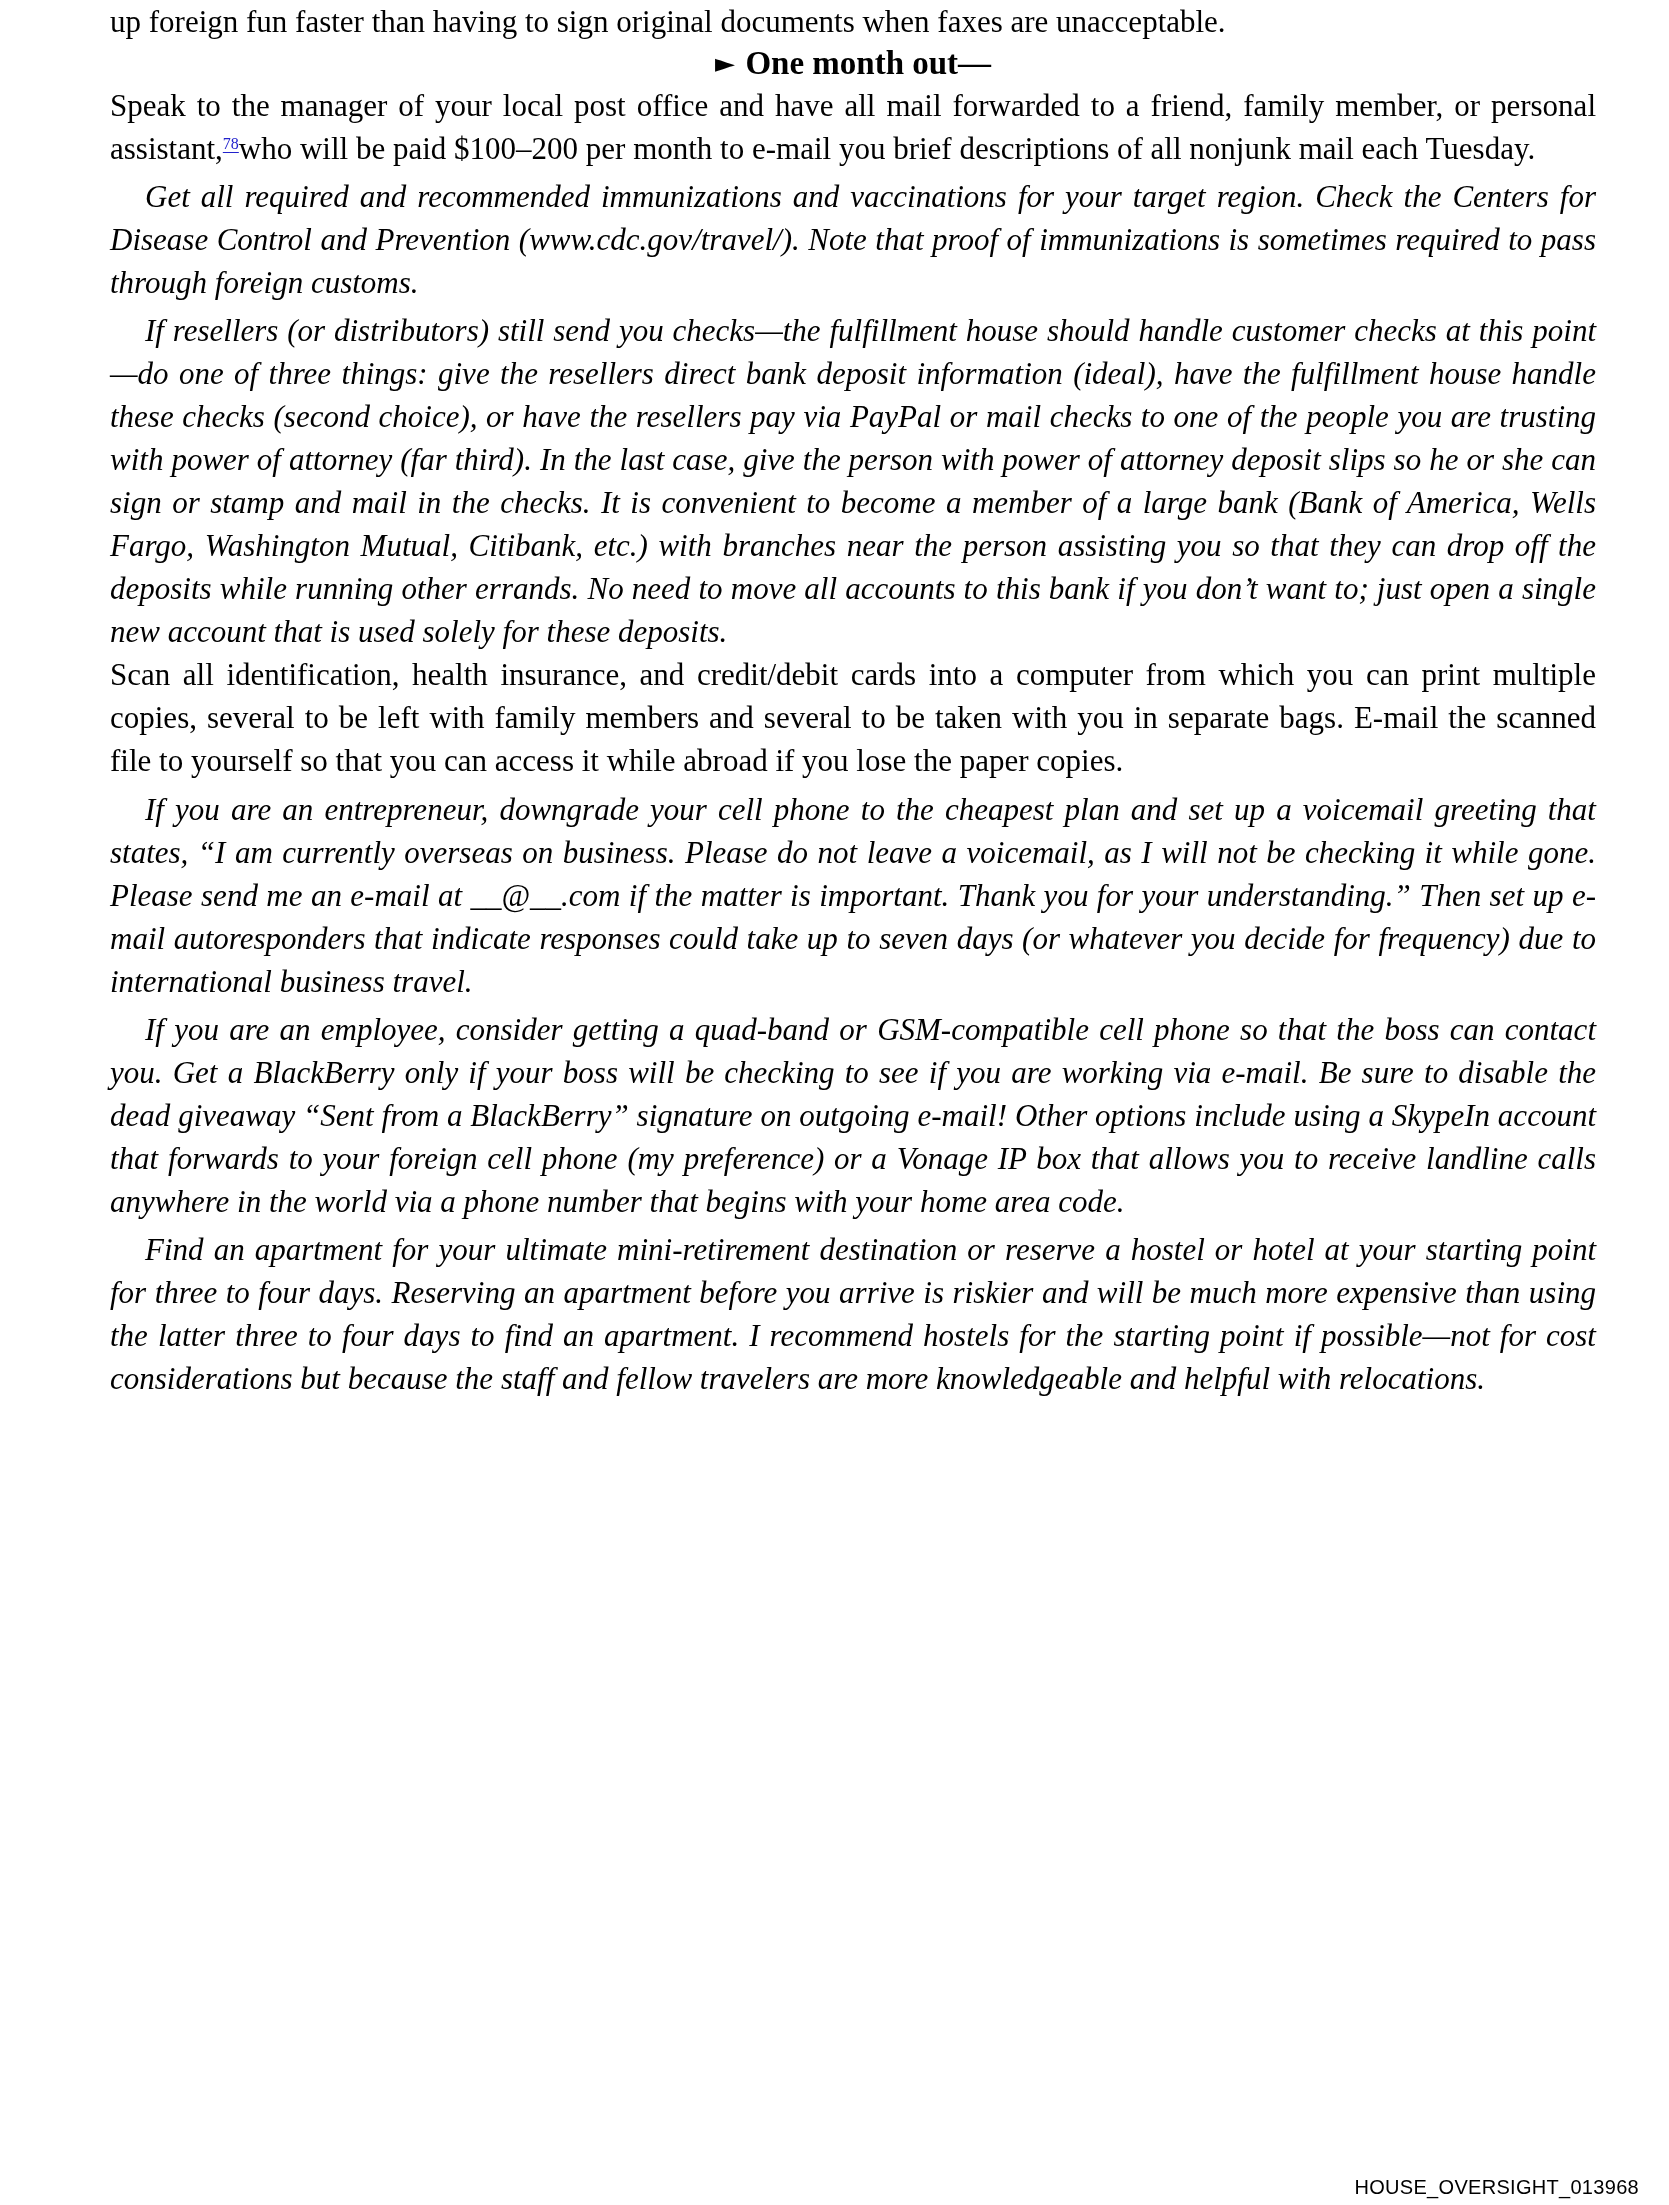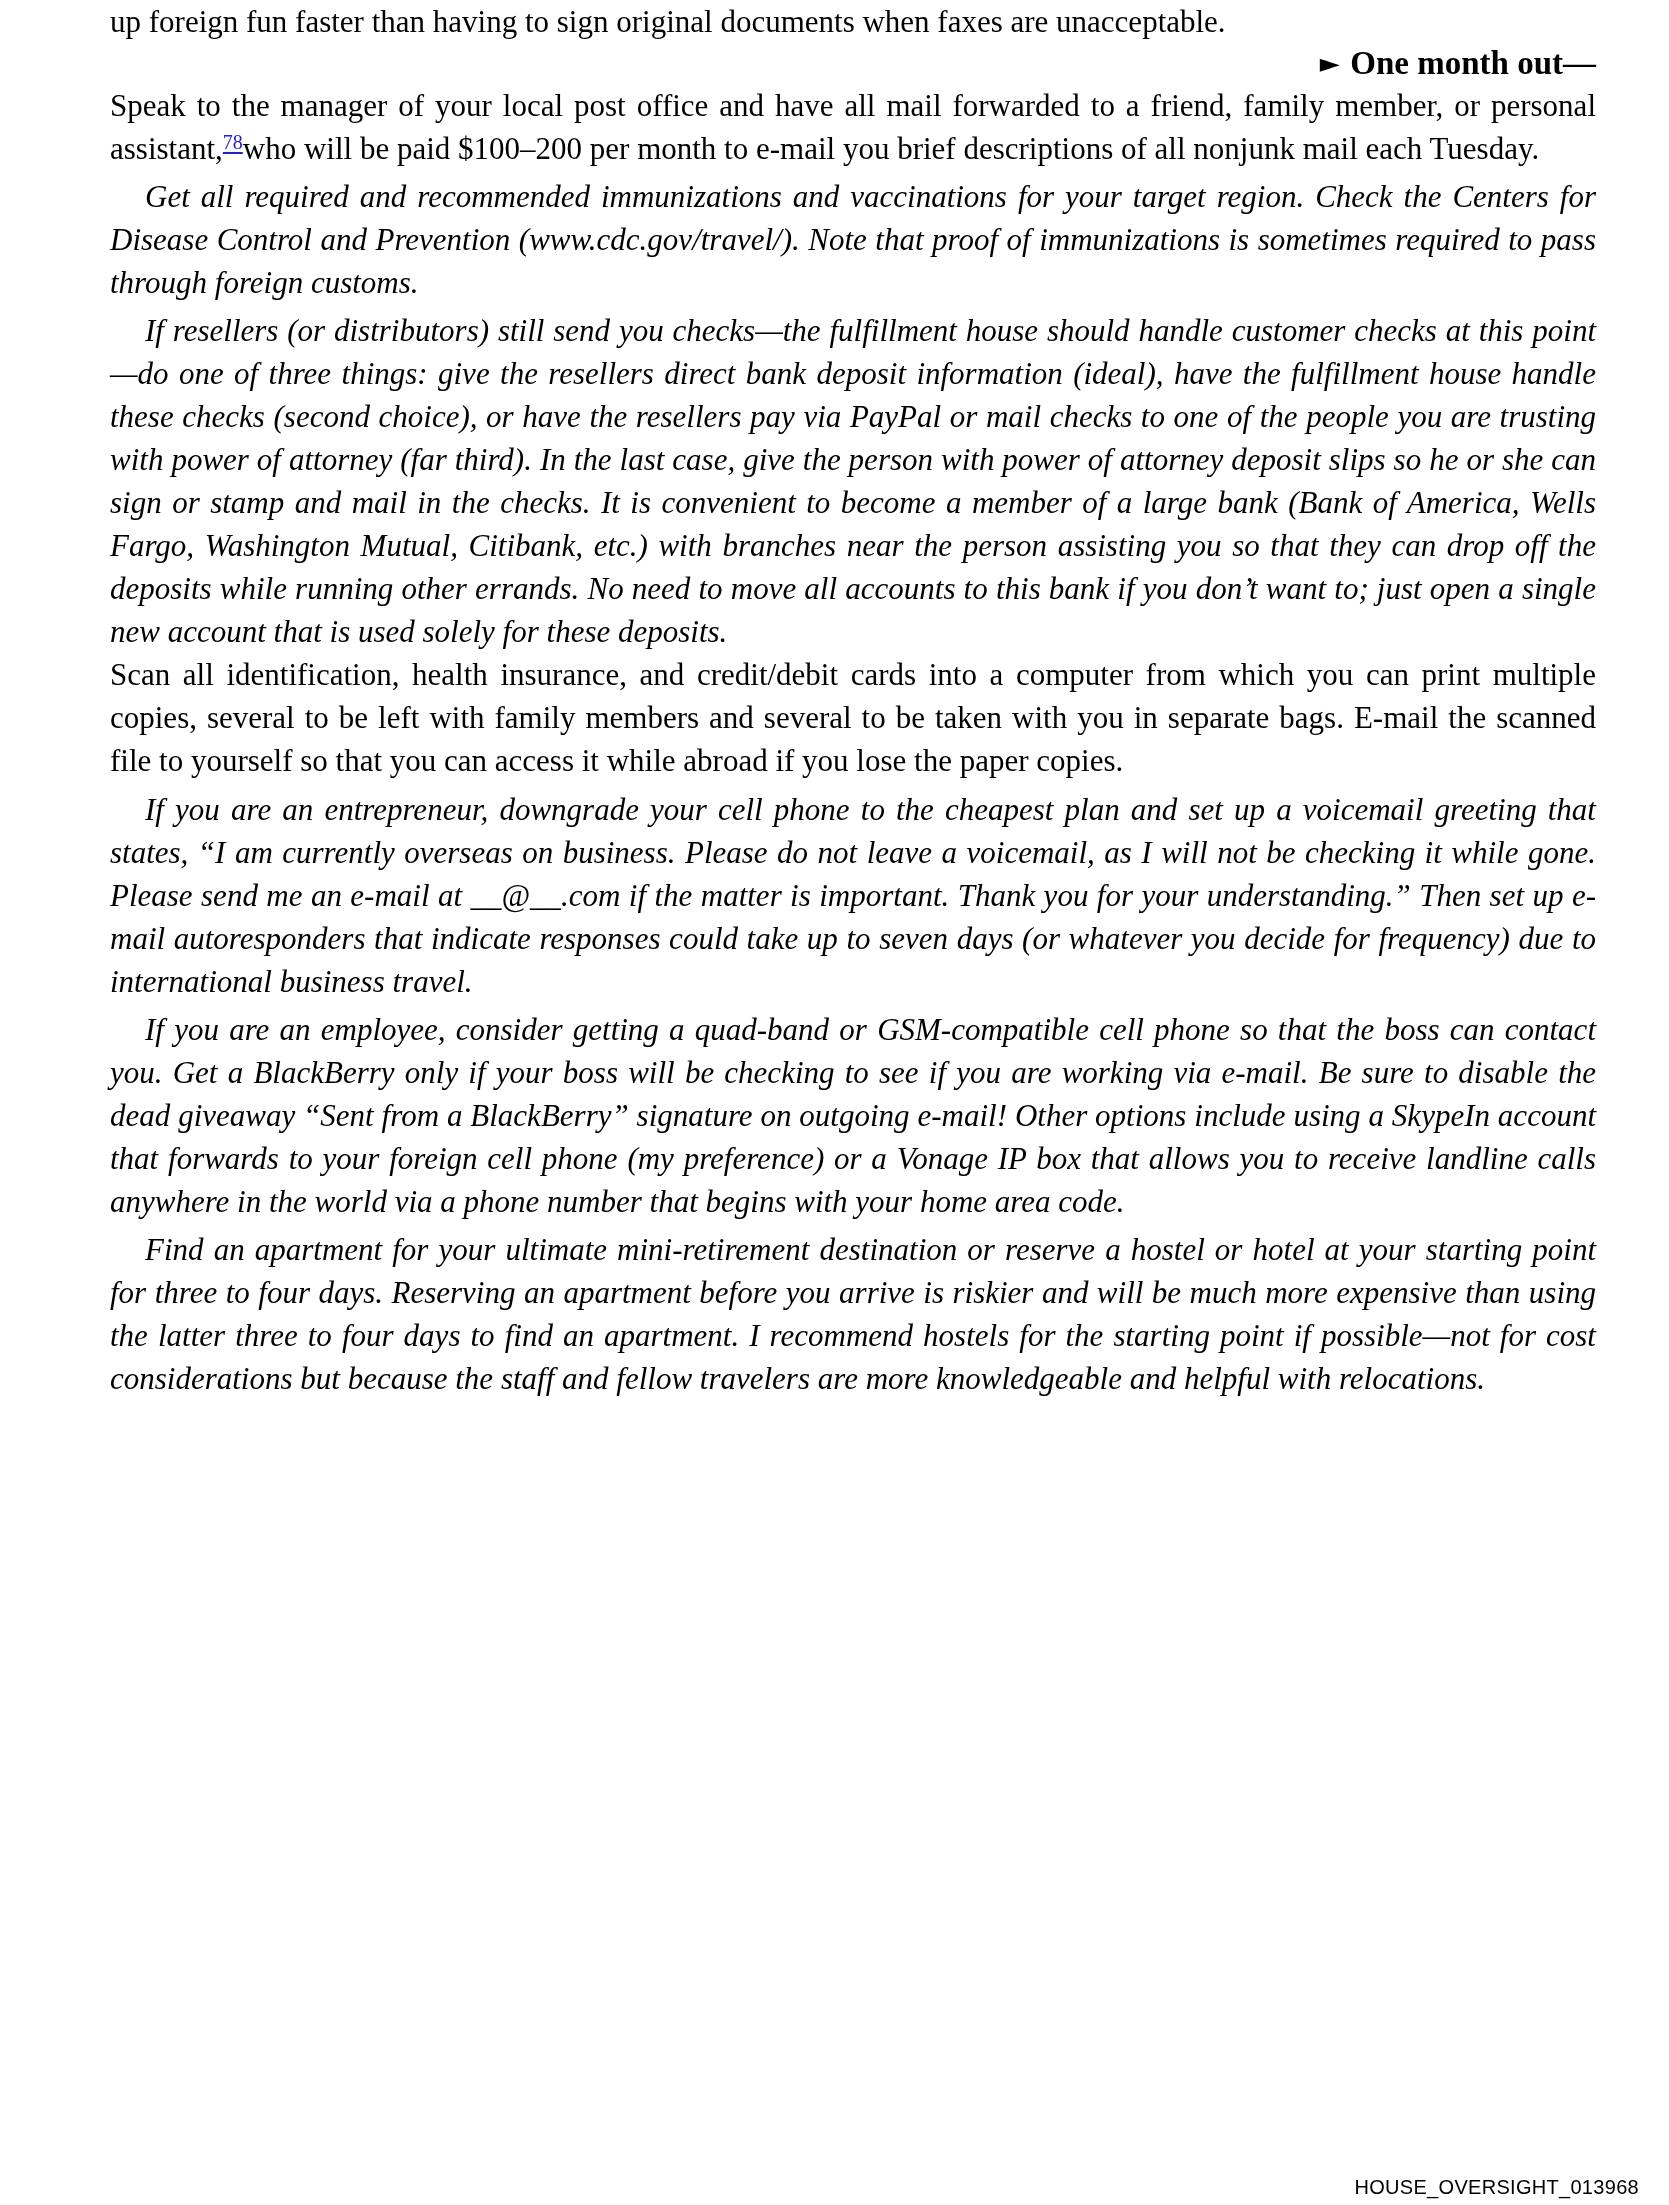--- a/index.html
+++ b/index.html
@@ -27,38 +27,38 @@
   }
   .content p {
     margin: 0;
   }
   .cont-line {
     margin-top: 45px;
   }
   .section-heading {
     font-size: 33px;
     font-weight: bold;
-    text-align: right;
+    text-align: center;
     line-height: 41px;
     margin: 0;
   }
   .heading-1 { margin-top: 110px; margin-bottom: 21px; }
   .heading-2 { margin-top: 123px; margin-bottom: 22px; }
   .arrow-bullet {
     font-size: 26px;
     margin-right: 10.5px;
     vertical-align: 2px;
     font-family: "DejaVu Sans", sans-serif;
   }
   .para { margin-top: 5.2px !important; font-style: italic; }
   .indent { text-indent: 35px; }
   .justify-last { text-align-last: justify; }
   .footnote-ref {
     color: #2222cc;
-    font-size: 20px;
+    font-size: 16px;
     line-height: 0;
     vertical-align: 10.5px;
     text-decoration: underline;
     text-underline-offset: 3.3px;
   }
   .bates {
     position: absolute;
     right: 30px;
     bottom: 1.3px;
     font-family: "Liberation Sans", "DejaVu Sans", sans-serif;

